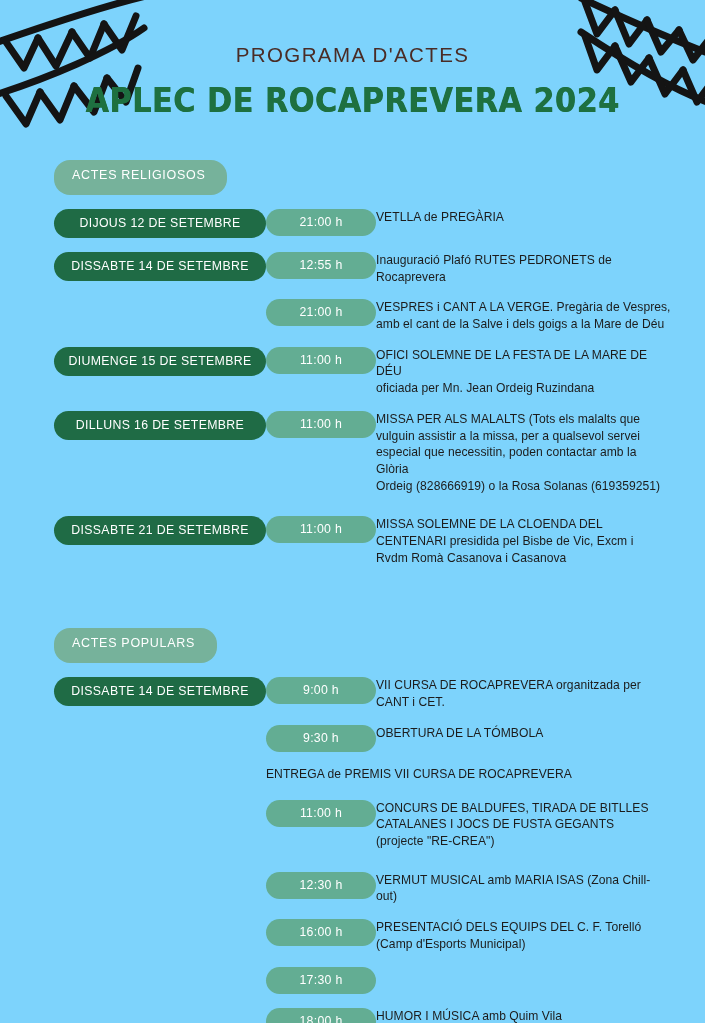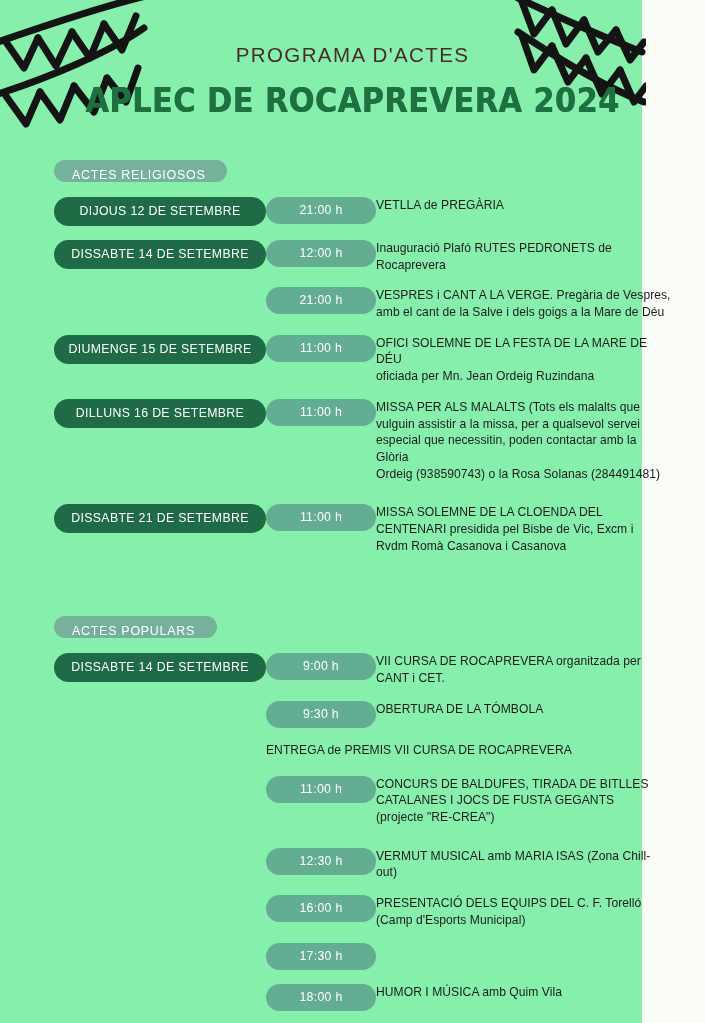--- a/index.html
+++ b/index.html
@@ -4,22 +4,22 @@
 <style>
   * { box-sizing: border-box; margin: 0; padding: 0; }
   html, body {
     width: 705px; height: 1023px;
     background: #fbfbf8;
     font-family: "Liberation Sans", sans-serif;
     overflow: hidden;
   }
   .poster {
     position: relative;
-    width: 642px; height: 1023px;
-    background: #86efac;
+    width: 705px; height: 1023px;
+    background: #7dd3fc;
   }
   
   .bunting { position: absolute; top: 0; pointer-events: none; }
   .bunting-left  { left: -6px;  top: -4px; }
   .bunting-right { right: -4px; top: -6px; }
 
   
   .header {
     position: absolute;
     top: 44px; left: 0; width: 705px;
@@ -46,21 +46,21 @@
 
   
   .content { position: absolute; top: 160px; left: 0; width: 705px; }
   .section { position: relative; }
   .section-title {
     display: inline-block;
     background: #76b29b;
     color: #ffffff;
     font-size: 12.5px;
     letter-spacing: 0.7px;
-    padding: 8px 22px 0 18px;
+    padding: 8px 22px 13px 18px;
     border-radius: 16px;
     margin-left: 54px;
   }
   .rows { margin-top: 14px; }
   .row {
     position: relative;
     display: flex;
     align-items: flex-start;
     min-height: 20px;
   }
@@ -157,21 +157,21 @@
             <div class="desc">
               <span class="desc-line">VETLLA de PREGÀRIA</span>
             </div>
           </div>
           <div class="spacer-sm"></div>
           <div class="row">
             <div class="datecell">
               <span class="date-pill">DISSABTE 14 DE SETEMBRE</span>
             </div>
             <div class="timecell">
-              <span class="time-pill">12:00 h</span>
+              <span class="time-pill">12:55 h</span>
             </div>
             <div class="desc">
               <span class="desc-line">Inauguració Plafó RUTES PEDRONETS de</span>
               <span class="desc-line">Rocaprevera</span>
             </div>
           </div>
           <div class="spacer-sm"></div>
           <div class="row">
             <div class="datecell"></div>
             <div class="timecell">
@@ -200,21 +200,21 @@
             <div class="datecell">
               <span class="date-pill">DILLUNS 16 DE SETEMBRE</span>
             </div>
             <div class="timecell">
               <span class="time-pill">11:00 h</span>
             </div>
             <div class="desc">
               <span class="desc-line">MISSA PER ALS MALALTS (Tots els malalts que</span>
               <span class="desc-line">vulguin assistir a la missa, per a qualsevol servei</span>
               <span class="desc-line">especial que necessitin, poden contactar amb la Glòria</span>
-              <span class="desc-line">Ordeig (938590743) o la Rosa Solanas (284491481)</span>
+              <span class="desc-line">Ordeig (828666919) o la Rosa Solanas (619359251)</span>
             </div>
           </div>
           <div class="spacer-md"></div>
           <div class="row">
             <div class="datecell">
               <span class="date-pill">DISSABTE 21 DE SETEMBRE</span>
             </div>
             <div class="timecell">
               <span class="time-pill">11:00 h</span>
             </div>

